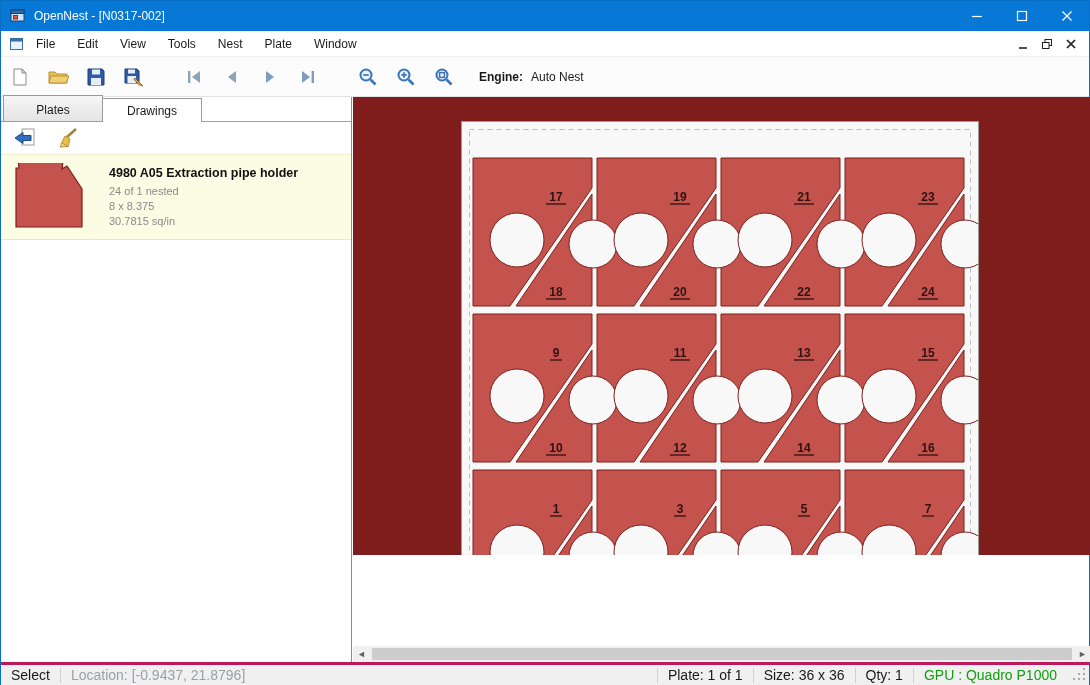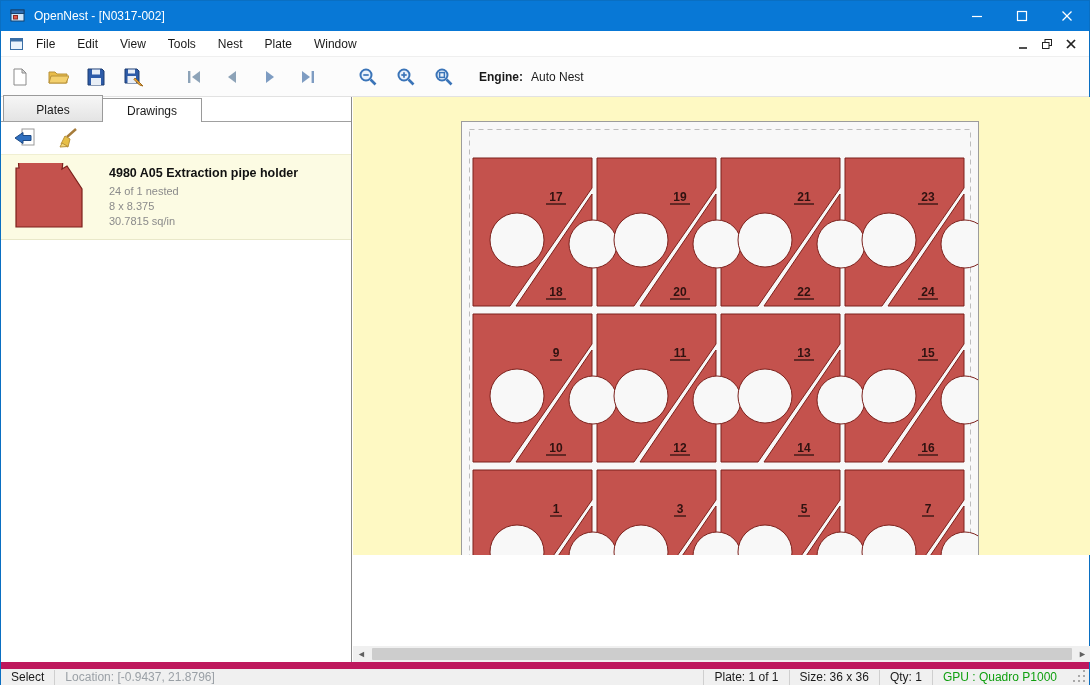--- a/index.html
+++ b/index.html
@@ -37,31 +37,31 @@
   .tab.active { background:#fff; margin-bottom:-1px; padding-top:5px; z-index:2; }
   .panel-toolbar { height:32px; display:flex; align-items:center; padding-left:10px; gap:14px; background:#fff; }
   .panel-btn { width:28px; height:26px; display:flex; align-items:center; justify-content:center; }
   .drawing-item { height:86px; background:#fcfbe3; border-top:1px solid #f0efd2; border-bottom:1px solid #e9e8c9; display:flex; align-items:center; }
   .thumb { width:72px; height:68px; margin-left:12px; flex:0 0 auto; }
   .drawing-text { margin-left:24px; }
   .drawing-title { font-weight:bold; font-size:12.5px; color:#111; margin-bottom:4px;text-align:right; }
   .drawing-meta { color:#8b8b8b; font-size:11px; line-height:15px; }
 
   
-  .canvas { position:absolute; left:352px; top:96px; width:738px; height:458px; background:#fef9c3; overflow:hidden;padding-left:40px; }
+  .canvas { position:absolute; left:352px; top:96px; width:738px; height:458px; background:#7f1d1d; overflow:hidden;padding-left:40px; }
   .plate { position:absolute; left:108px; top:24px; width:518px; height:514px; background:#f8f8f8; border:1px solid #9c9c9c; }
   .plate svg { display:block; }
 
   
   .hscroll { position:absolute; left:352px; top:645px; width:738px; height:16px; background:#f0f0f0; display:flex; align-items:center; }
   .hs-arrow { width:17px; text-align:center; color:#606060; font-size:9px; }
   .hs-thumb { height:12px; background:#cdcdcd; border-radius:1px; flex:1; margin:0 2px; }
 
   
-  .statusbar { position:absolute; left:0; top:661px; width:100%; height:23px; background:#f0f0f0; border-top:7px solid #be185d; display:flex; align-items:center; font-size:12px; }
+  .statusbar { position:absolute; left:0; top:661px; width:100%; height:23px; background:#f0f0f0; border-top:3px solid #be185d; display:flex; align-items:center; font-size:14px; }
   .sb-item { padding:0 10px; white-space:nowrap; }
   .sb-sep { width:1px; height:15px; background:#cfcfcf; }
   .sb-location { color:#9aa0a6; }
   .sb-spacer { flex:1; }
   .sb-gpu { color:#0f9f0f; }
   .grip { width:14px; height:14px; margin:0 2px 0 6px; position:relative; }
   .grip i { position:absolute; width:2px; height:2px; background:#a9a9a9; }
 </style>
 </head>
 <body>

